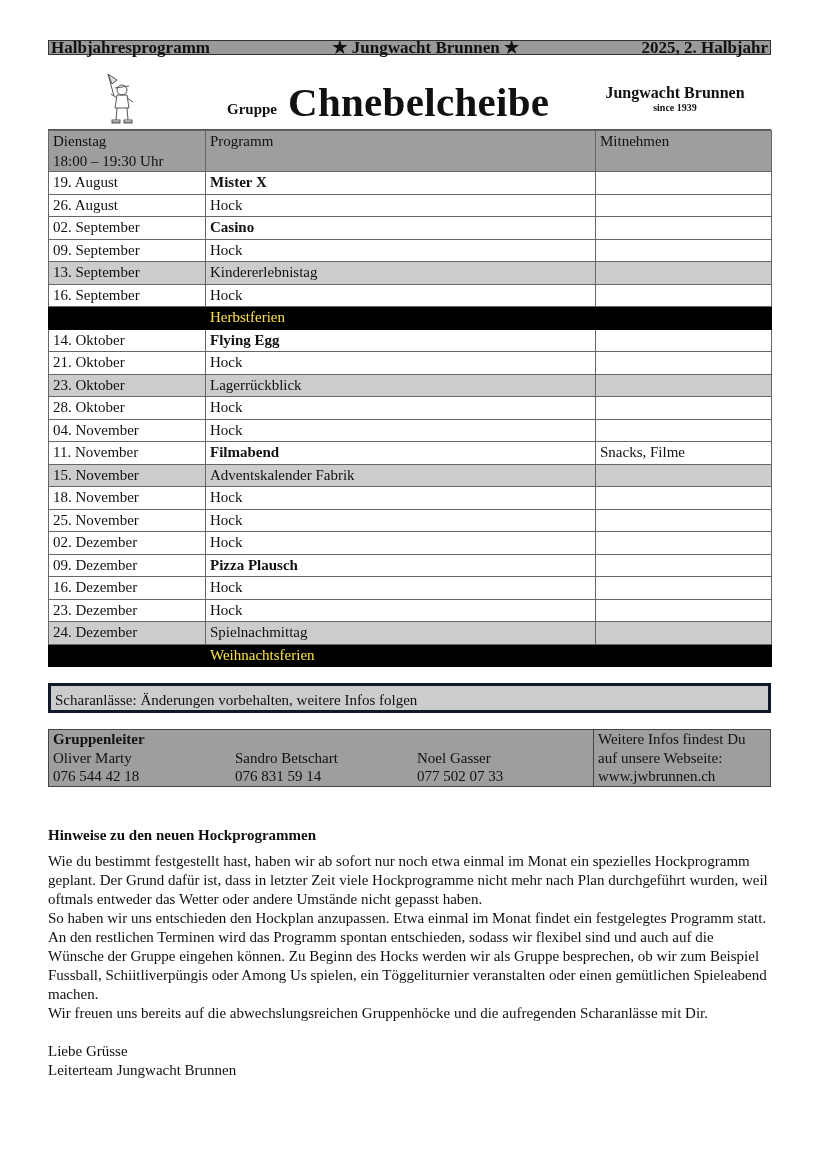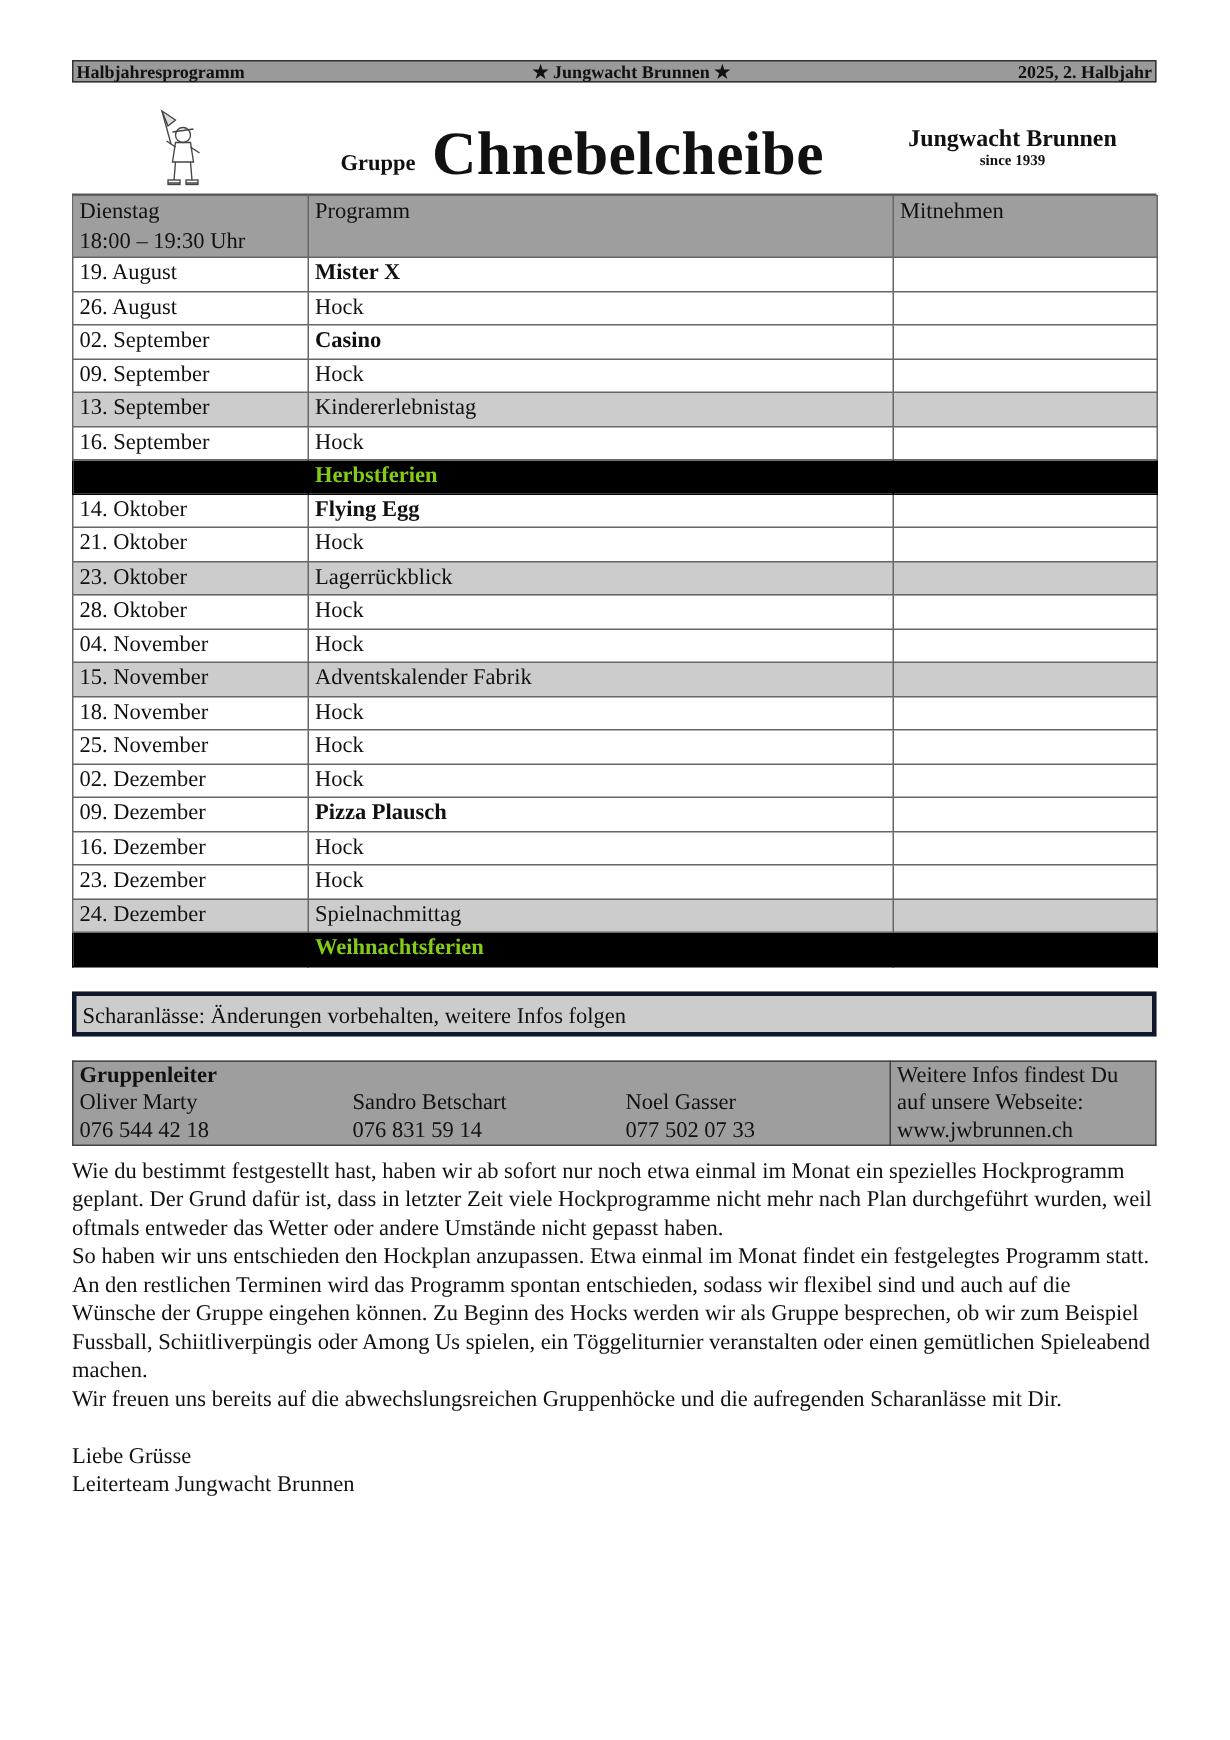--- a/index.html
+++ b/index.html
@@ -1,41 +1,41 @@
 <!DOCTYPE html>
 <html><head>
 <meta charset="utf-8">
 <style>
   html, body { margin: 0; padding: 0; background: #ffffff; }
   body { width: 820px; height: 1160px; position: relative; font-family: "Liberation Serif", serif; color: #111; }
   .page { position: absolute; left: 48px; top: 40px; width: 723px; }
 
   
-  .topbar { display: flex; justify-content: space-between; align-items: center; background: #9a9a9a; border: 1px solid #333; height: 15px; font-size: 12px; font-weight: bold; padding: 0 2px; box-sizing: border-box; }
+  .topbar { display: flex; justify-content: space-between; align-items: center; background: #9a9a9a; border: 1px solid #333; height: 15px; font-size: 17px; font-weight: bold; padding: 0 2px; box-sizing: border-box; }
   .topbar span { line-height: 14px; }
 
   
   .header { position: relative; height: 74px; border-bottom: 1px solid #555; }
   .logo { position: absolute; left: 54px; top: 17px; width: 36px; height: 54px; }
   .gruppe-label { position: absolute; left: 179px; top: 46px; font-size: 15px; font-weight: bold; }
   .group-name { position: absolute; left: 240px; top: 23px; font-size: 41px; font-weight: bold; letter-spacing: 0.3px; }
   .org-block { position: absolute; left: 552px; top: 29px; width: 150px; text-align: center; font-weight: bold; }
   .org-name { font-size: 16px; line-height: 18px; }
   .org-since { font-size: 10px; line-height: 12px; }
 
   
   table.schedule { width: 723px; border-collapse: collapse; table-layout: fixed; font-size: 15px; }
   table.schedule td, table.schedule th { border: 1px solid #666; padding: 0 4px; text-align: left; vertical-align: top; height: 21.5px; line-height: 20px; font-weight: normal; }
   table.schedule col.c1 { width: 157px; }
   table.schedule col.c2 { width: 390px; }
   table.schedule col.c3 { width: 176px; }
   .th-row th { background: #9e9e9e; font-weight: bold; height: 38px; line-height: 18px; padding-top: 1px; }
   .th-sub { font-weight: normal; }
   tr.shaded td { background: #cccccc; }
-  tr.holiday td { background: #000; color: #84cc16; font-weight: bold; border-color: #000; }
+  tr.holiday td { background: #000; color: #fde047; font-weight: normal; border-color: #000; }
   td.bold { font-weight: bold !important; }
 
   
   .notice { margin-top: 16px; background: #cccccc; border: 3px solid #0f172a; height: 30px; line-height: 28px; font-size: 15px; padding: 0 4px; box-sizing: border-box; }
 
   
   table.leaders { margin-top: 16px; width: 723px; border-collapse: collapse; table-layout: fixed; font-size: 15px; background: #9e9e9e; }
   table.leaders td { border: 1px solid #444; vertical-align: top; padding: 0 4px; line-height: 18.5px; }
   .leader-grid { display: grid; grid-template-columns: 182px 182px 182px; }
   .leader-title { font-weight: bold; }
@@ -152,20 +152,25 @@
         <tr>
           <td>28. Oktober</td>
           <td>Hock</td>
           <td></td>
         </tr>
         <tr>
           <td>04. November</td>
           <td>Hock</td>
           <td></td>
         </tr>
+        <tr>
+          <td>11. November</td>
+          <td class="bold">Filmabend</td>
+          <td>Snacks, Filme</td>
+        </tr>
         <tr class="shaded">
           <td>15. November</td>
           <td>Adventskalender Fabrik</td>
           <td></td>
         </tr>
         <tr>
           <td>18. November</td>
           <td>Hock</td>
           <td></td>
         </tr>
@@ -225,20 +230,21 @@
       </td>
       <td class="web-cell">
         <div>Weitere Infos findest Du</div>
         <div>auf unsere Webseite:</div>
         <div>www.jwbrunnen.ch</div>
       </td>
     </tr>
   </tbody>
     </table>
 
+  <div class="hint-title">Hinweise zu den neuen Hockprogrammen</div>
   <div class="hint-body">
     <p>Wie du bestimmt festgestellt hast, haben wir ab sofort nur noch etwa einmal im Monat ein spezielles Hockprogramm geplant. Der Grund dafür ist, dass in letzter Zeit viele Hockprogramme nicht mehr nach Plan durchgeführt wurden, weil oftmals entweder das Wetter oder andere Umstände nicht gepasst haben.</p>
     <p>So haben wir uns entschieden den Hockplan anzupassen. Etwa einmal im Monat findet ein festgelegtes Programm statt. An den restlichen Terminen wird das Programm spontan entschieden, sodass wir flexibel sind und auch auf die Wünsche der Gruppe eingehen können. Zu Beginn des Hocks werden wir als Gruppe besprechen, ob wir zum Beispiel Fussball, Schiitliverpüngis oder Among Us spielen, ein Töggeliturnier veranstalten oder einen gemütlichen Spieleabend machen.</p>
     <p>Wir freuen uns bereits auf die abwechslungsreichen Gruppenhöcke und die aufregenden Scharanlässe mit Dir.</p>
   </div>
   <div class="closing">
     <div>Liebe Grüsse</div>
     <div>Leiterteam Jungwacht Brunnen</div>
   </div>
 </div>

